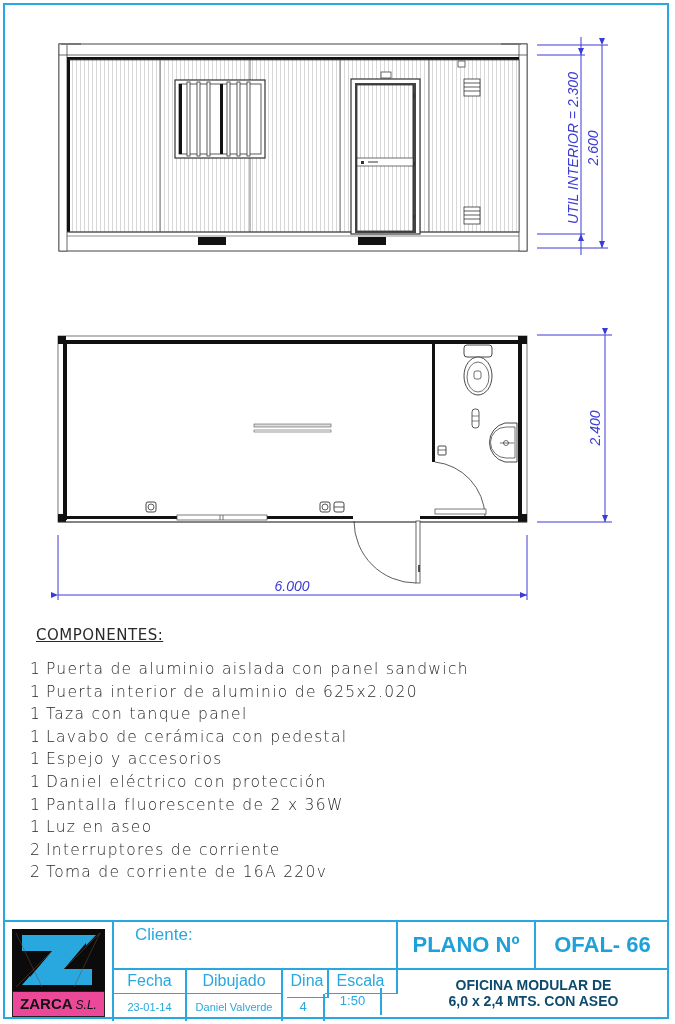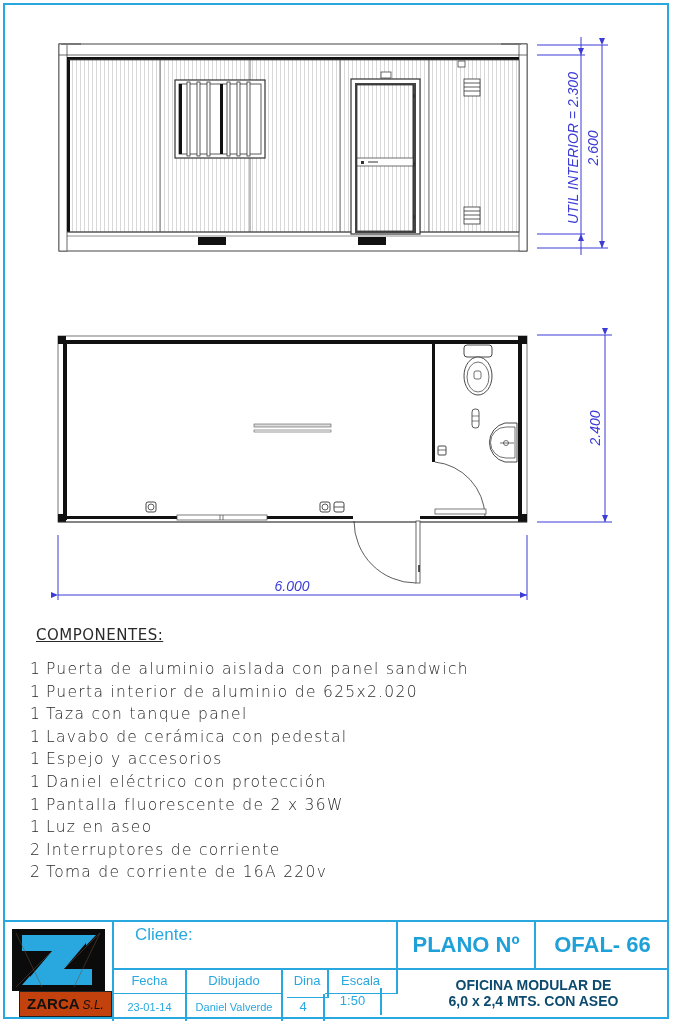--- a/index.html
+++ b/index.html
@@ -7,23 +7,23 @@
   .sheet { position:absolute; left:3px; top:3px; width:666px; height:1016px; border:2px solid #29a8df; box-sizing:border-box; }
   svg.drawing { position:absolute; left:0; top:0; }
   .components { position:absolute; left:30px; top:626px; width:600px; font-family:"DejaVu Sans", sans-serif; color:#2a2a2a; }
   .components .title { font-size:15px; text-decoration:underline; letter-spacing:0.5px; margin-bottom:14px; margin-left:6px; font-weight:normal; }
   .components .item { font-size:15.5px; letter-spacing:1.3px; height:22.6px; line-height:22.6px; white-space:nowrap; font-weight:300; }
   .components .item .qty { display:inline-block; width:16px; }
   .titleblock { position:absolute; left:3px; top:920px; width:666px; height:99px; border-top:2px solid #29a8df; }
   .tb-cell { position:absolute; box-sizing:border-box; border-color:#29a8df; border-style:solid; border-width:0; color:#29a8df; }
   .logo { position:absolute; left:9px; top:7px; width:93px; height:88px; }
   .logo-top { position:absolute; left:0; top:0; width:93px; height:62px; background:#0b0b0b; }
-  .logo-bottom { position:absolute; left:7px; top:62px; width:93px; height:26px; background:#c2410c; border:1.5px solid #222; box-sizing:border-box; font-weight:bold; font-size:15px; color:#111; text-align:center; line-height:23px; }
+  .logo-bottom { position:absolute; left:0; top:62px; width:93px; height:26px; background:#ec4899; border:1.5px solid #222; box-sizing:border-box; font-weight:bold; font-size:15px; color:#111; text-align:center; line-height:23px; }
   .logo-bottom .sl { font-weight:normal; font-style:italic; font-size:12px; margin-left:3px; }
-  .hdr { font-size:13px; text-align:center; }
+  .hdr { font-size:16px; text-align:center; }
   .val { font-size:11px; text-align:center; }
   .big { font-weight:bold; font-size:22px; color:#1ea0d8; }
   .desc { font-weight:bold; font-size:14px; color:#0c4a6e; text-align:center; line-height:16px; }
 </style>
 </head>
 <body>
 
 <div class="sheet"></div>
 
 <svg class="drawing" width="675" height="620" viewBox="0 0 675 620">

